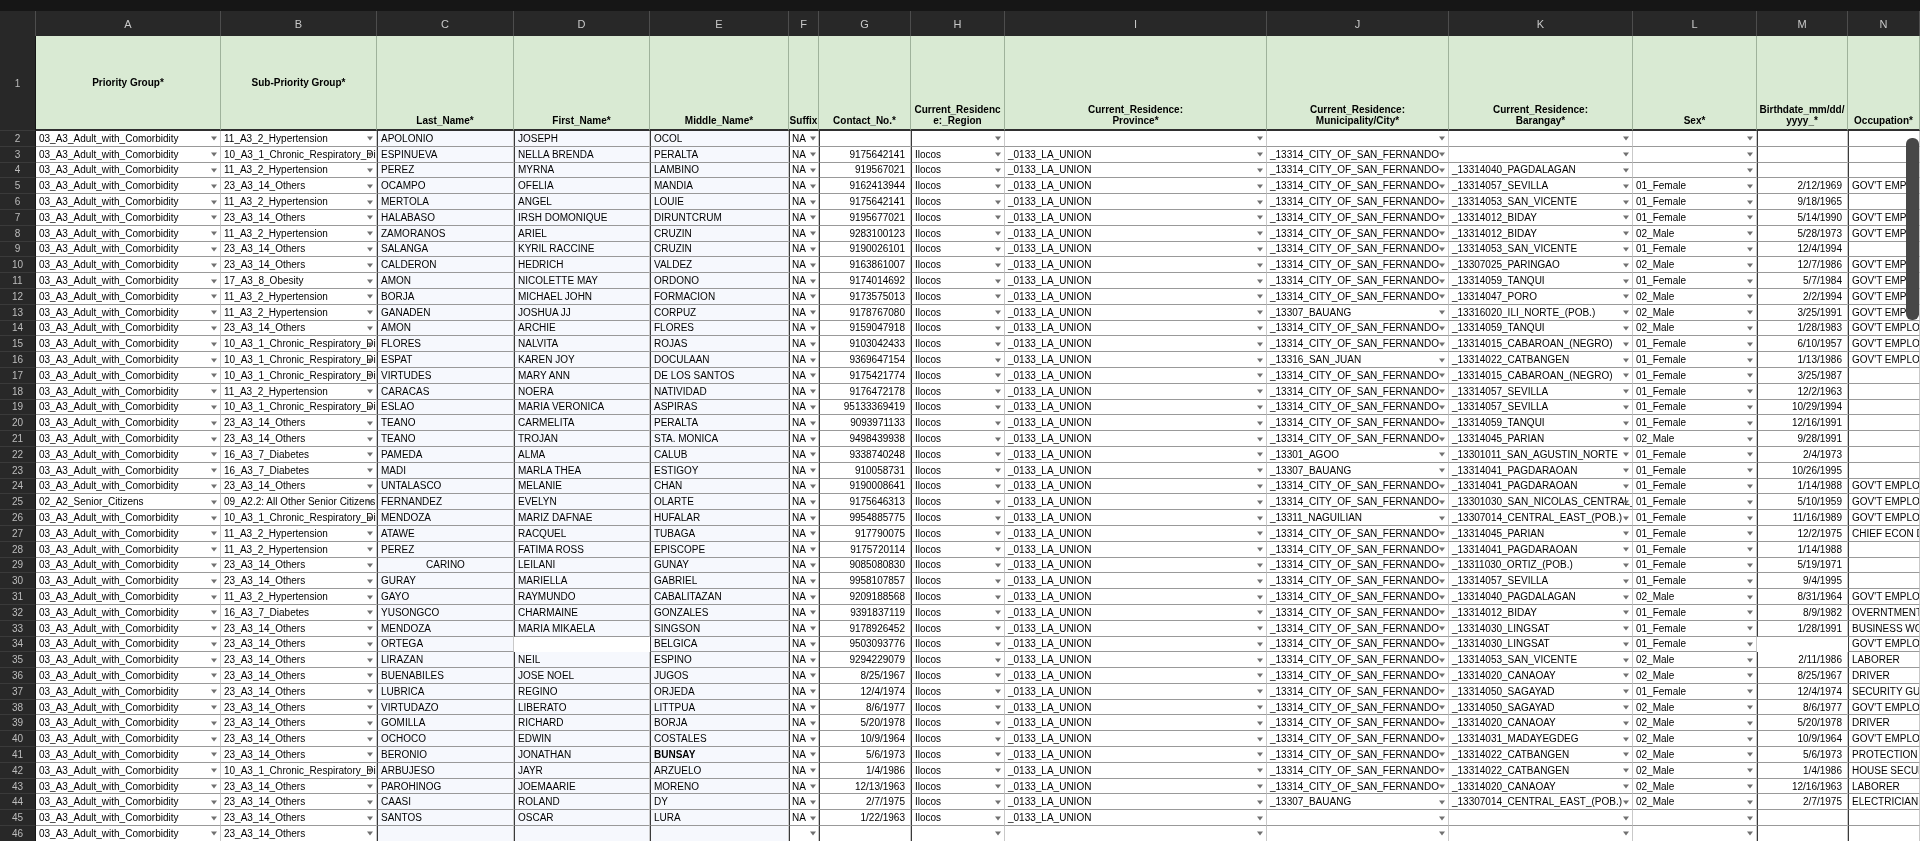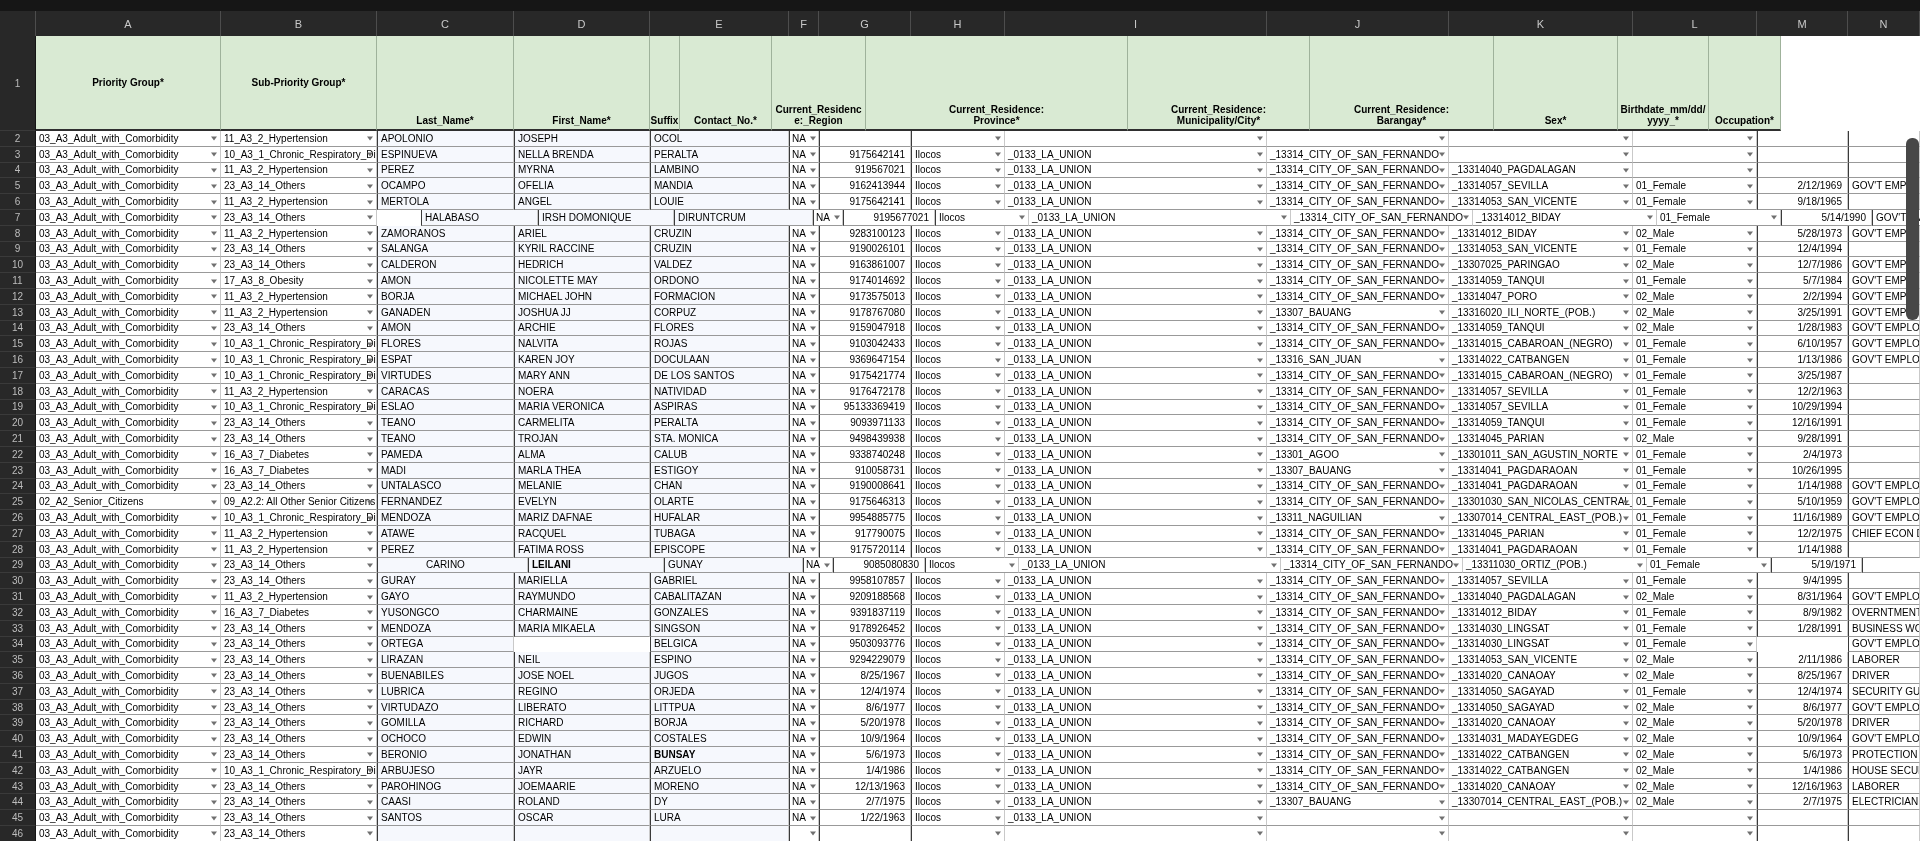--- a/index.html
+++ b/index.html
@@ -58,20 +58,21 @@
       <div class="letter" style="width: 91px;">M</div>
       <div class="letter" style="width: 72px;">N</div>
     </div>
   <div class="gridbody" id="gridbody">
       <div class="row hrow">
         <div class="gut" style="height: 95px;">1</div>
         <div class="hcell mid" style="width: 185px; height: 95px;">Priority Group*</div>
         <div class="hcell mid" style="width: 156px; height: 95px;">Sub-Priority Group*</div>
         <div class="hcell" style="width: 137px; height: 95px;">Last_Name*</div>
         <div class="hcell" style="width: 136px; height: 95px;">First_Name*</div>
+        <div class="hcell" style="width: 139px; height: 95px;">Middle_Name*</div>
         <div class="hcell" style="width: 30px; height: 95px;">Suffix</div>
         <div class="hcell" style="width: 92px; height: 95px;">Contact_No.*</div>
         <div class="hcell" style="width: 94px; height: 95px;">Current_Residenc
 e:_Region</div>
         <div class="hcell" style="width: 262px; height: 95px;">Current_Residence:
 Province*</div>
         <div class="hcell" style="width: 182px; height: 95px;">Current_Residence:
 Municipality/City*</div>
         <div class="hcell" style="width: 184px; height: 95px;">Current_Residence:
 Barangay*</div>
@@ -348,21 +349,21 @@
       <div class="row drow">
         <div class="gut">7</div>
         <div class="cell witharrow" style="width: 185px; height: 15.8px;">
           <span>03_A3_Adult_with_Comorbidity</span>
           <span class="arr"></span>
         </div>
         <div class="cell witharrow" style="width: 156px; height: 15.8px;">
           <span>23_A3_14_Others</span>
           <span class="arr"></span>
         </div>
-        <div class="cell tint dk" style="width: 117px; height: 15.8px; margin-left: 44px;">
+        <div class="cell tint dk" style="width: 137px; height: 15.8px;">
           <span>HALABASO</span>
         </div>
         <div class="cell tint dk" style="width: 136px; height: 15.8px;">
           <span>IRSH DOMONIQUE</span>
         </div>
         <div class="cell tint dk" style="width: 139px; height: 15.8px;">
           <span>DIRUNTCRUM</span>
         </div>
         <div class="cell dk suffix" style="width: 30px; height: 15.8px;">
           <span>NA</span>
@@ -1514,24 +1515,24 @@
       <div class="row drow">
         <div class="gut">29</div>
         <div class="cell witharrow" style="width: 185px; height: 15.8px;">
           <span>03_A3_Adult_with_Comorbidity</span>
           <span class="arr"></span>
         </div>
         <div class="cell witharrow" style="width: 156px; height: 15.8px;">
           <span>23_A3_14_Others</span>
           <span class="arr"></span>
         </div>
-        <div class="cell tint dk" style="width: 151px; height: 15.8px; padding-left: 48px;">
+        <div class="cell tint dk" style="width: 137px; height: 15.8px; padding-left: 48px;">
           <span>CARINO</span>
         </div>
-        <div class="cell tint dk" style="width: 136px; height: 15.8px; font-weight: bold;">
+        <div class="cell tint dk" style="width: 136px; height: 15.8px;">
           <span>LEILANI</span>
         </div>
         <div class="cell tint dk" style="width: 139px; height: 15.8px;">
           <span>GUNAY</span>
         </div>
         <div class="cell dk suffix" style="width: 30px; height: 15.8px;">
           <span>NA</span>
           <span class="arr"></span>
         </div>
         <div class="cell dk right" style="width: 92px; height: 15.8px;">

